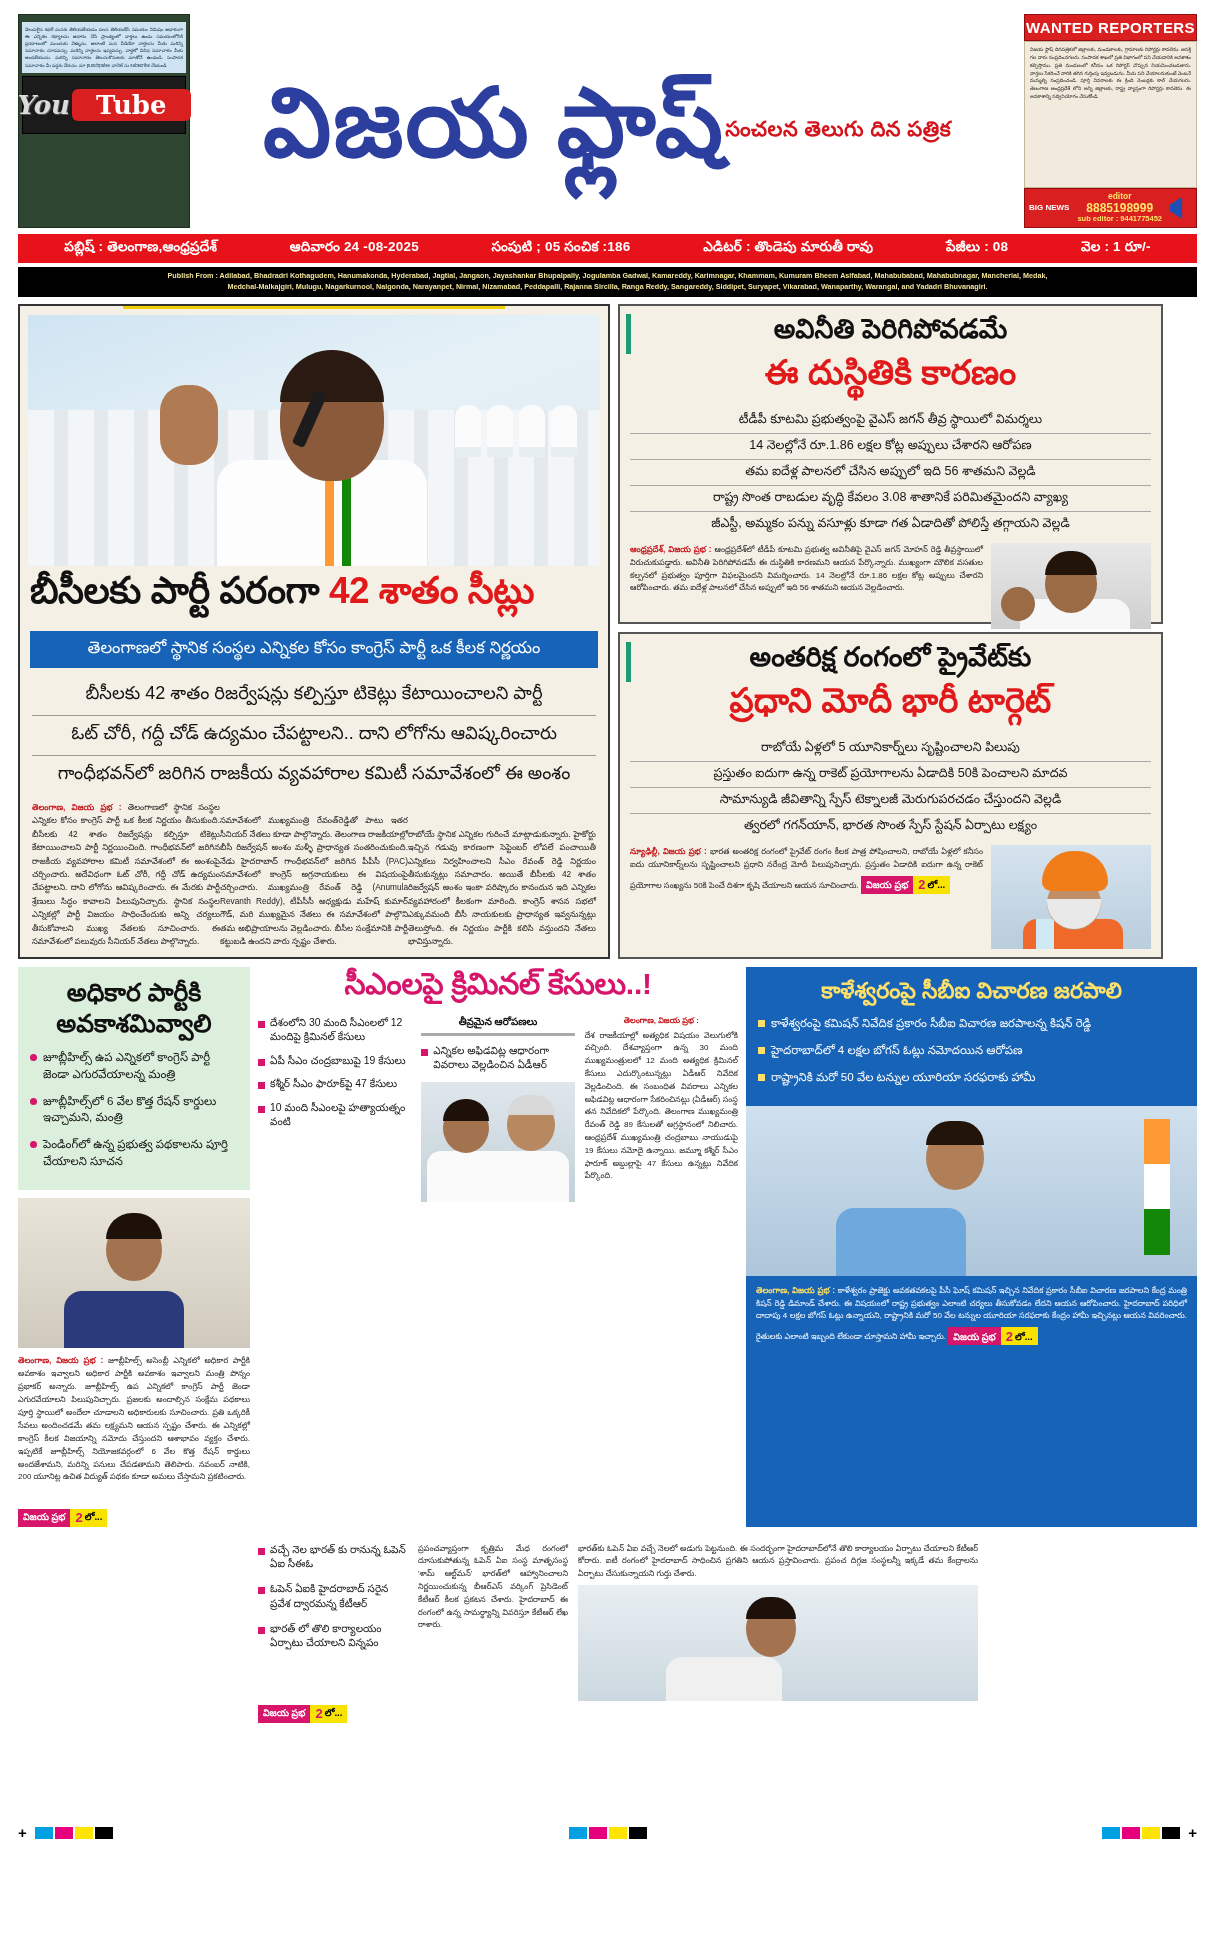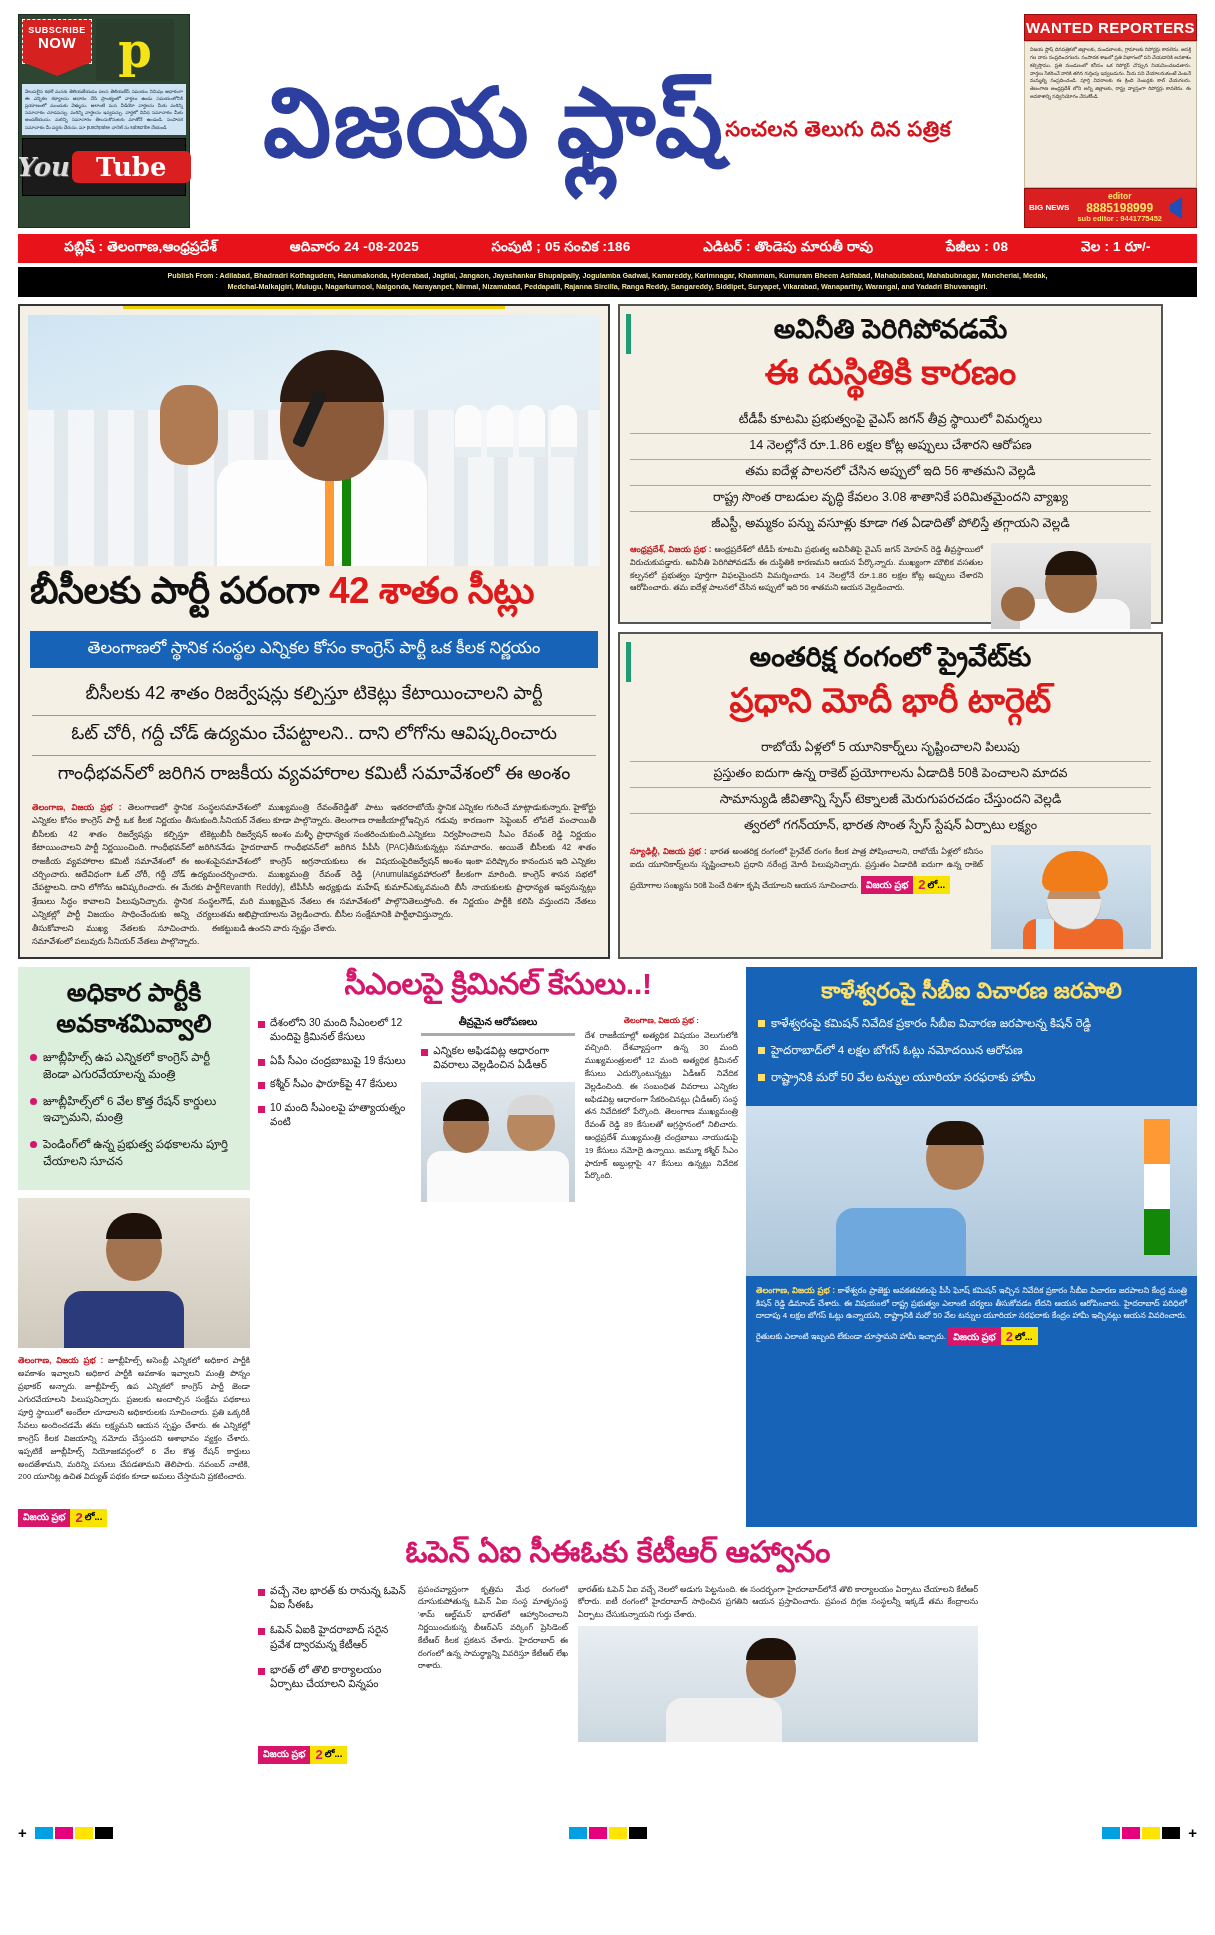--- a/index.html
+++ b/index.html
@@ -139,21 +139,21 @@
     margin:10px 10px 0 10px; background:#1763b8; color:#fff;
     text-align:center; font-size:16.5px; padding:7px 6px; font-weight:500;
   }
   .sub-lines { margin:8px 12px 0 12px; }
   .sub-line {
     font-size:18px; text-align:center; padding:7px 2px;
     border-bottom:1px solid #9b9b9b; color:#151515;
   }
   .sub-line:last-child { border-bottom:none; }
 
-  .lead-body { display:flex; margin:6px 12px 8px 12px; flex:1; }
+  .lead-body { display:flex; margin:6px 12px 8px 12px; flex:1;align-items:flex-end; }
   .lead-body .bcol { flex:1; font-size:8.3px; line-height:1.62; color:#1a1a1a; text-align:justify; }
   .dateline { color:#c4161c; font-weight:bold; font-size:8.3px; }
 
   
   .right-col { width:545px; display:flex; flex-direction:column; gap:8px; }
   .rc-card { border:2px solid #555; background:#f4f0e6; padding:8px 10px 6px 10px;
              display:flex; flex-direction:column; position:relative; }
   .rc-card.one { height:320px; }
   .rc-card.two { height:327px; }
   .rc-tick { position:absolute; left:6px; top:8px; width:5px; height:40px; background:#1f9c76; }
@@ -256,27 +256,20 @@
   .cb-spacer { flex:1; }
 </style>
 </head>
 <body>
 
 <div class="page">
 
   <div class="masthead">
 
     <div class="promo-box">
-      <div class="promo-top">
-        <div class="subscribe-ribbon">
-          <div class="sub-s1">SUBSCRIBE</div>
-          <div class="sub-s2">NOW</div>
-        </div>
-        <div class="logo-p">p</div>
-      </div>
       <div class="promo-text">వెలుపలైన కథలే మనకు తెలియజేయడం వలన తెలియజేసే సమయం నిమిషం ఆధారంగా ఈ ఎన్నికల కథ్యాలను ఆధారం చేసి ప్రాంత్యంలో వార్తలు ఉండు సమయంలోనికి ప్రయాణంలో ముందుకు వెళ్ళును. అలాంటి మన వీడియో వార్తలను మీరు మరిన్ని సమాచారం చూడవచ్చు. మరిన్ని వార్తలను ఇవ్వవచ్చు. వార్తలో వివిధ సమాచారం మీకు అందజేయును. మరిన్ని సమాచారం తెలుసుకొనుటకు మాతోనే ఉండండి. సంపాదక సమాచారం మీ వద్దకు చేరును. మా punchpulse ఛానెల్ ను subscribe చేయండి</div>
       <div class="yt-badge">
         <span class="yt-you">You</span>
         <span class="yt-tube">Tube</span>
       </div>
     </div>
 
     <div class="title-block">
       <div class="paper-title">విజయ ఫ్లాష్</div>
       <div class="paper-tagline">సంచలన తెలుగు దిన పత్రిక</div>
@@ -543,21 +536,20 @@
           </div>
         </div>
       </div>
     </div>
   </div>
 
   <div class="bot-section">
     <div style="width:232px"></div>
 
     <div class="bs-mid">
-      <div class="bs-title">ఓపెన్ ఏఐ సీఈఓకు కేటీఆర్ ఆహ్వానం</div>
       <div class="bs-body">
         <div class="bs-c1">
           <div class="bs-item">
             <span class="bul-pk"></span>
             <span>వచ్చే నెల భారత్ కు రానున్న ఓపెన్ ఏఐ సీఈఓ</span>
           </div>
           <div class="bs-item">
             <span class="bul-pk"></span>
             <span>ఓపెన్ ఏఐకి హైదరాబాద్ సరైన ప్రవేశ ద్వారమన్న కేటీఆర్</span>
           </div>

